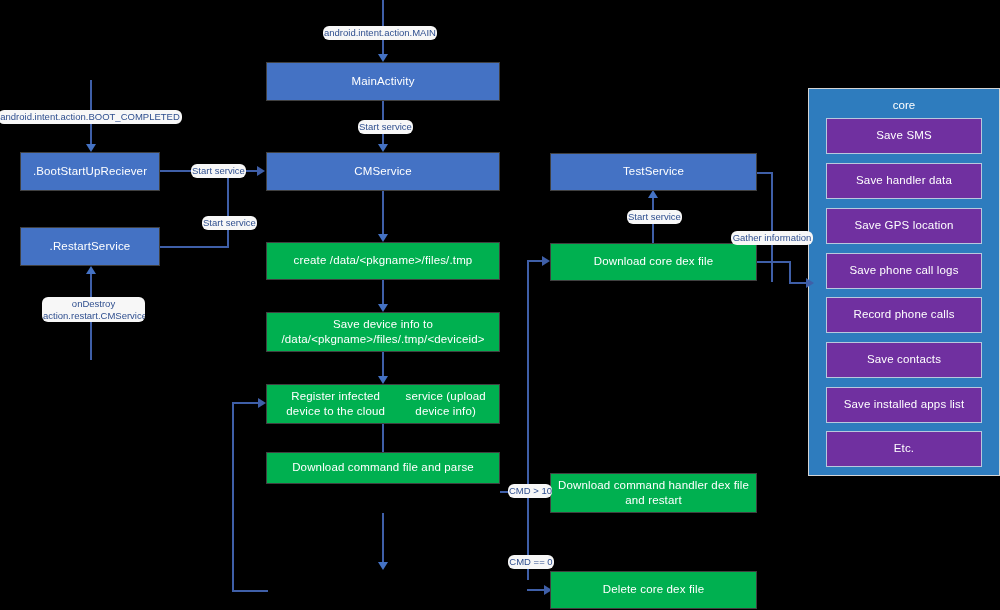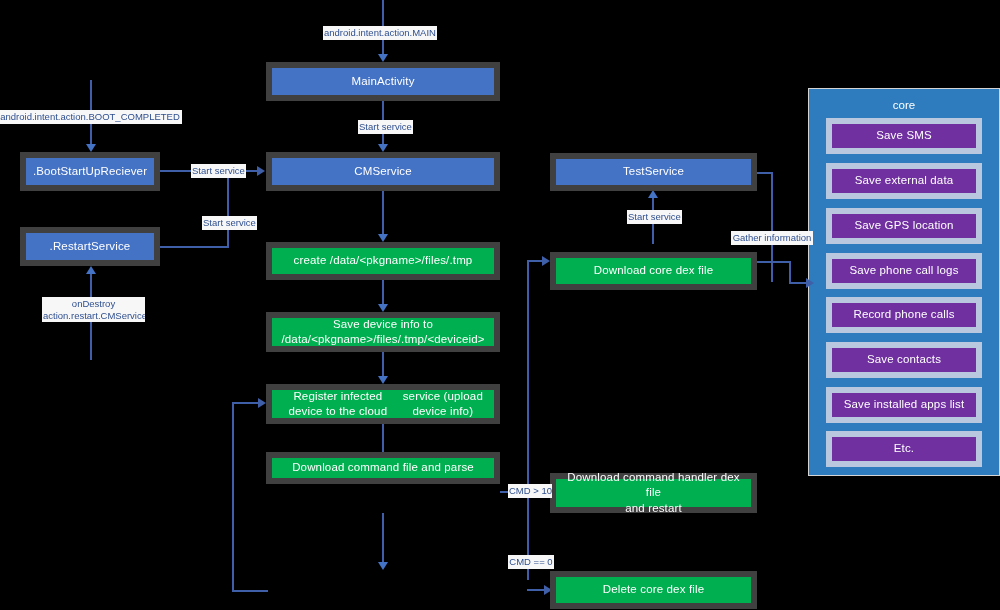--- a/index.html
+++ b/index.html
@@ -22,21 +22,21 @@
   .node {
     position: absolute;
     box-sizing: border-box;
     display: flex;
     align-items: center;
     justify-content: center;
     text-align: center;
     color: #ffffff;
     font-size: 11.5px;
     line-height: 1.32;
-    border: 6px solid #404040;
+    border: 1px solid #404040;
     padding: 2px 6px;
     letter-spacing: .15px;
     z-index: 5;
   }
   .node.blue  { background: #4472c4; }
   .node.green { background: #00b050; }
   .node.purple{ background: #7030a0; border-color: #b9c8de; }
 
   
   .panel {
@@ -90,20 +90,21 @@
   .elabel {
     position: absolute;
     background: #f7f7f7;
     color: #2f4f8f;
     font-size: 9.5px;
     line-height: 1.22;
     padding: 1px 1px;
     white-space: nowrap;
     z-index: 8;
     text-align: center;
+    border-radius: 6px;
   }
   .elabel.two { white-space: normal; }
   .clip { overflow: hidden; }
 </style>
 </head>
 <body>
 
 <div id="canvas">
 
   <div class="ln v" style="left:90px; top:80px; height:64px;"></div>
@@ -197,42 +198,42 @@
 
   <div class="node green" style="left:266px; top:452px; width:234px; height:32px;">
     <span>Download command file and parse</span>
   </div>
 
 
   <div class="node blue" style="left:550px; top:153px; width:207px; height:38px;">
     <span>TestService</span>
   </div>
 
-  <div class="node green" style="left:550px; top:243px; width:207px; height:38px;margin-top:9px;">
+  <div class="node green" style="left:550px; top:243px; width:207px; height:38px;">
     <span>Download core dex file</span>
   </div>
 
   <div class="node green" style="left:550px; top:473px; width:207px; height:40px; flex-direction:column;">
     <span>Download command handler dex file</span>
     <span>and restart</span>
   </div>
 
   <div class="node green" style="left:550px; top:571px; width:207px; height:38px;">
     <span>Delete core dex file</span>
   </div>
 
   <div class="panel" style="left:808px; top:88px; width:192px; height:388px;">
     <div class="panel-title">core</div>
   </div>
 
   <div class="node purple" style="left:826px; top:118px; width:156px; height:36px;">
     <span>Save SMS</span>
   </div>
   <div class="node purple" style="left:826px; top:163px; width:156px; height:36px;">
-    <span>Save external data</span>
+    <span>Save handler data</span>
   </div>
   <div class="node purple" style="left:826px; top:208px; width:156px; height:36px;">
     <span>Save GPS location</span>
   </div>
   <div class="node purple" style="left:826px; top:253px; width:156px; height:36px;">
     <span>Save phone call logs</span>
   </div>
   <div class="node purple" style="left:826px; top:297px; width:156px; height:36px;">
     <span>Record phone calls</span>
   </div>

